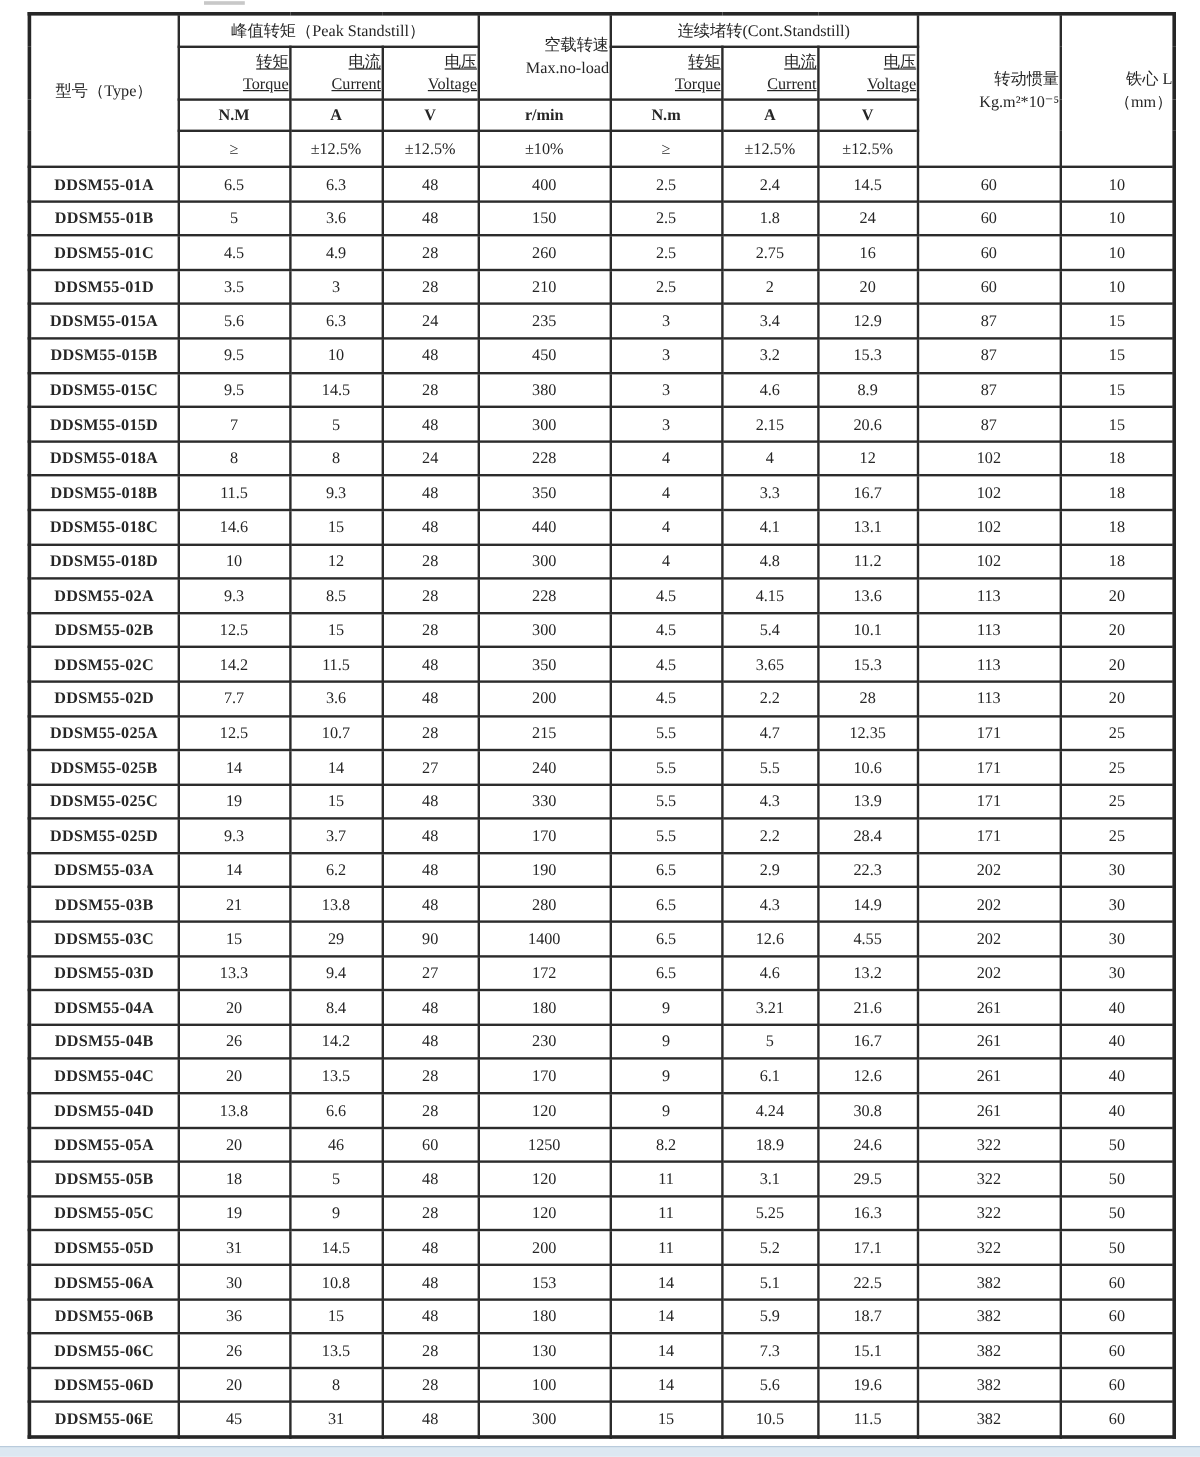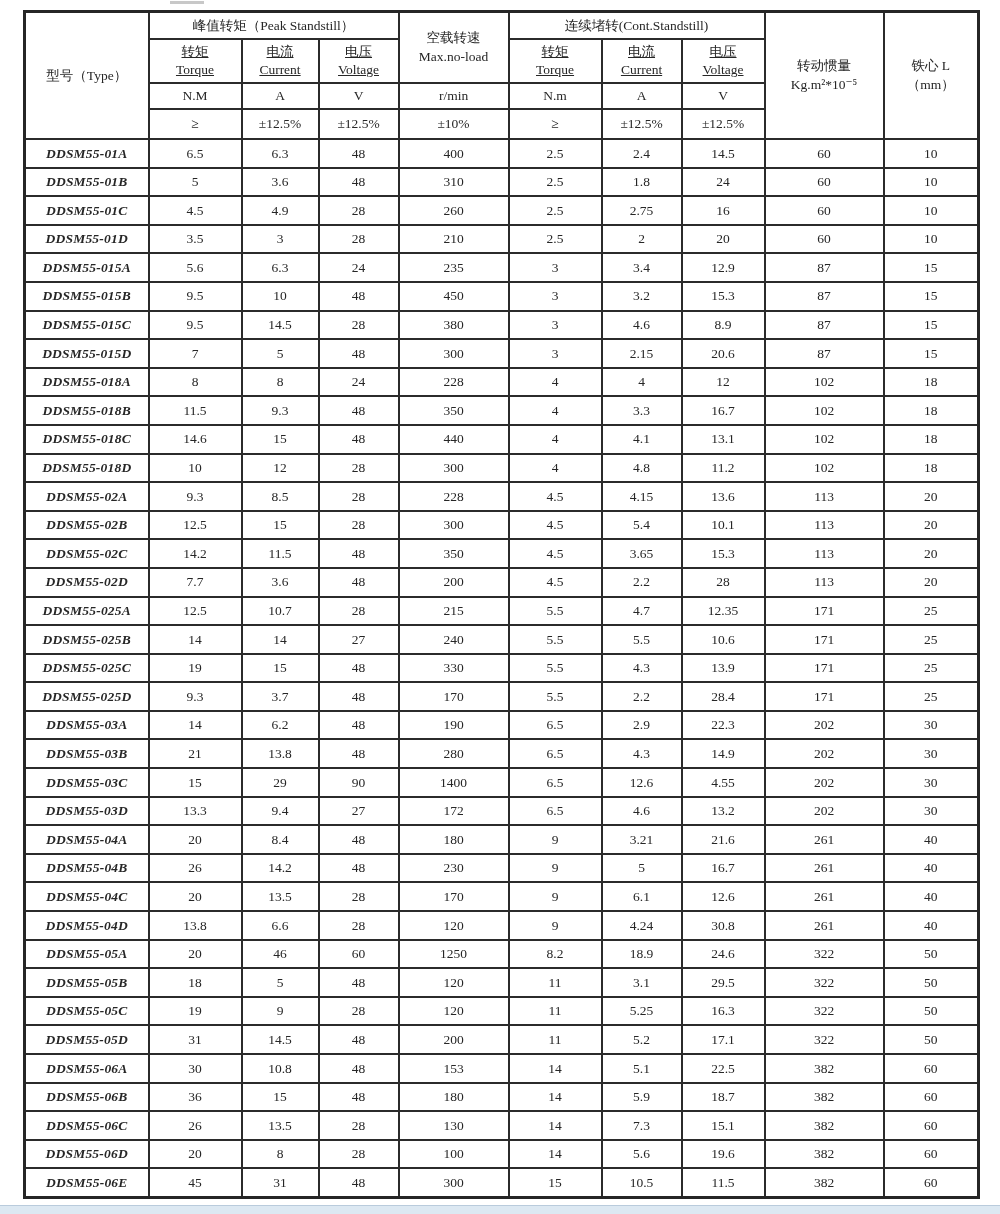--- a/index.html
+++ b/index.html
@@ -45,36 +45,35 @@
     font-size: 13.5px;
     line-height: 1.3;
     overflow: hidden;
     white-space: nowrap;
   }
   table.spec th {
     font-weight: normal;
   }
   tr.h-group th { height: 25px; }
   tr.h-label th { height: 42px; text-decoration: underline; }
-  tr.h-unit  th { height: 24px; }
+  tr.h-unit  th { height: 24px; font-weight: bold; }
   tr.h-tol   th { height: 28px; }
   tbody td { height: 26.6px; font-size: 13px; }
   td.model {
     text-align: left;
     padding-left: 13px;
     font-weight: bold;
     font-size: 13.5px;
     letter-spacing: 0.2px;
-    font-style: italic;
   }
   td.low {
     vertical-align: bottom;
     padding-bottom: 3px;
   }
-  .ln { display: block; line-height: 1.35; }
+  .ln { display: block; line-height: 1.35; text-align: right; }
   th.noload-cell { vertical-align: top; padding-top: 3px; }
   .bottom-strip {
     position: absolute;
     left: 0;
     right: 0;
     bottom: 0;
     height: 8px;
     background: #dce8f2;
     border-top: 1px solid #b9cbdc;
   }
@@ -172,21 +171,21 @@
           <td>2.4</td>
           <td>14.5</td>
           <td class="low">60</td>
           <td class="low">10</td>
         </tr>
         <tr>
           <td class="model">DDSM55-01B</td>
           <td>5</td>
           <td>3.6</td>
           <td>48</td>
-          <td>310</td>
+          <td>150</td>
           <td>2.5</td>
           <td>1.8</td>
           <td>24</td>
           <td class="low">60</td>
           <td class="low">10</td>
         </tr>
         <tr>
           <td class="model">DDSM55-01C</td>
           <td>4.5</td>
           <td>4.9</td>

